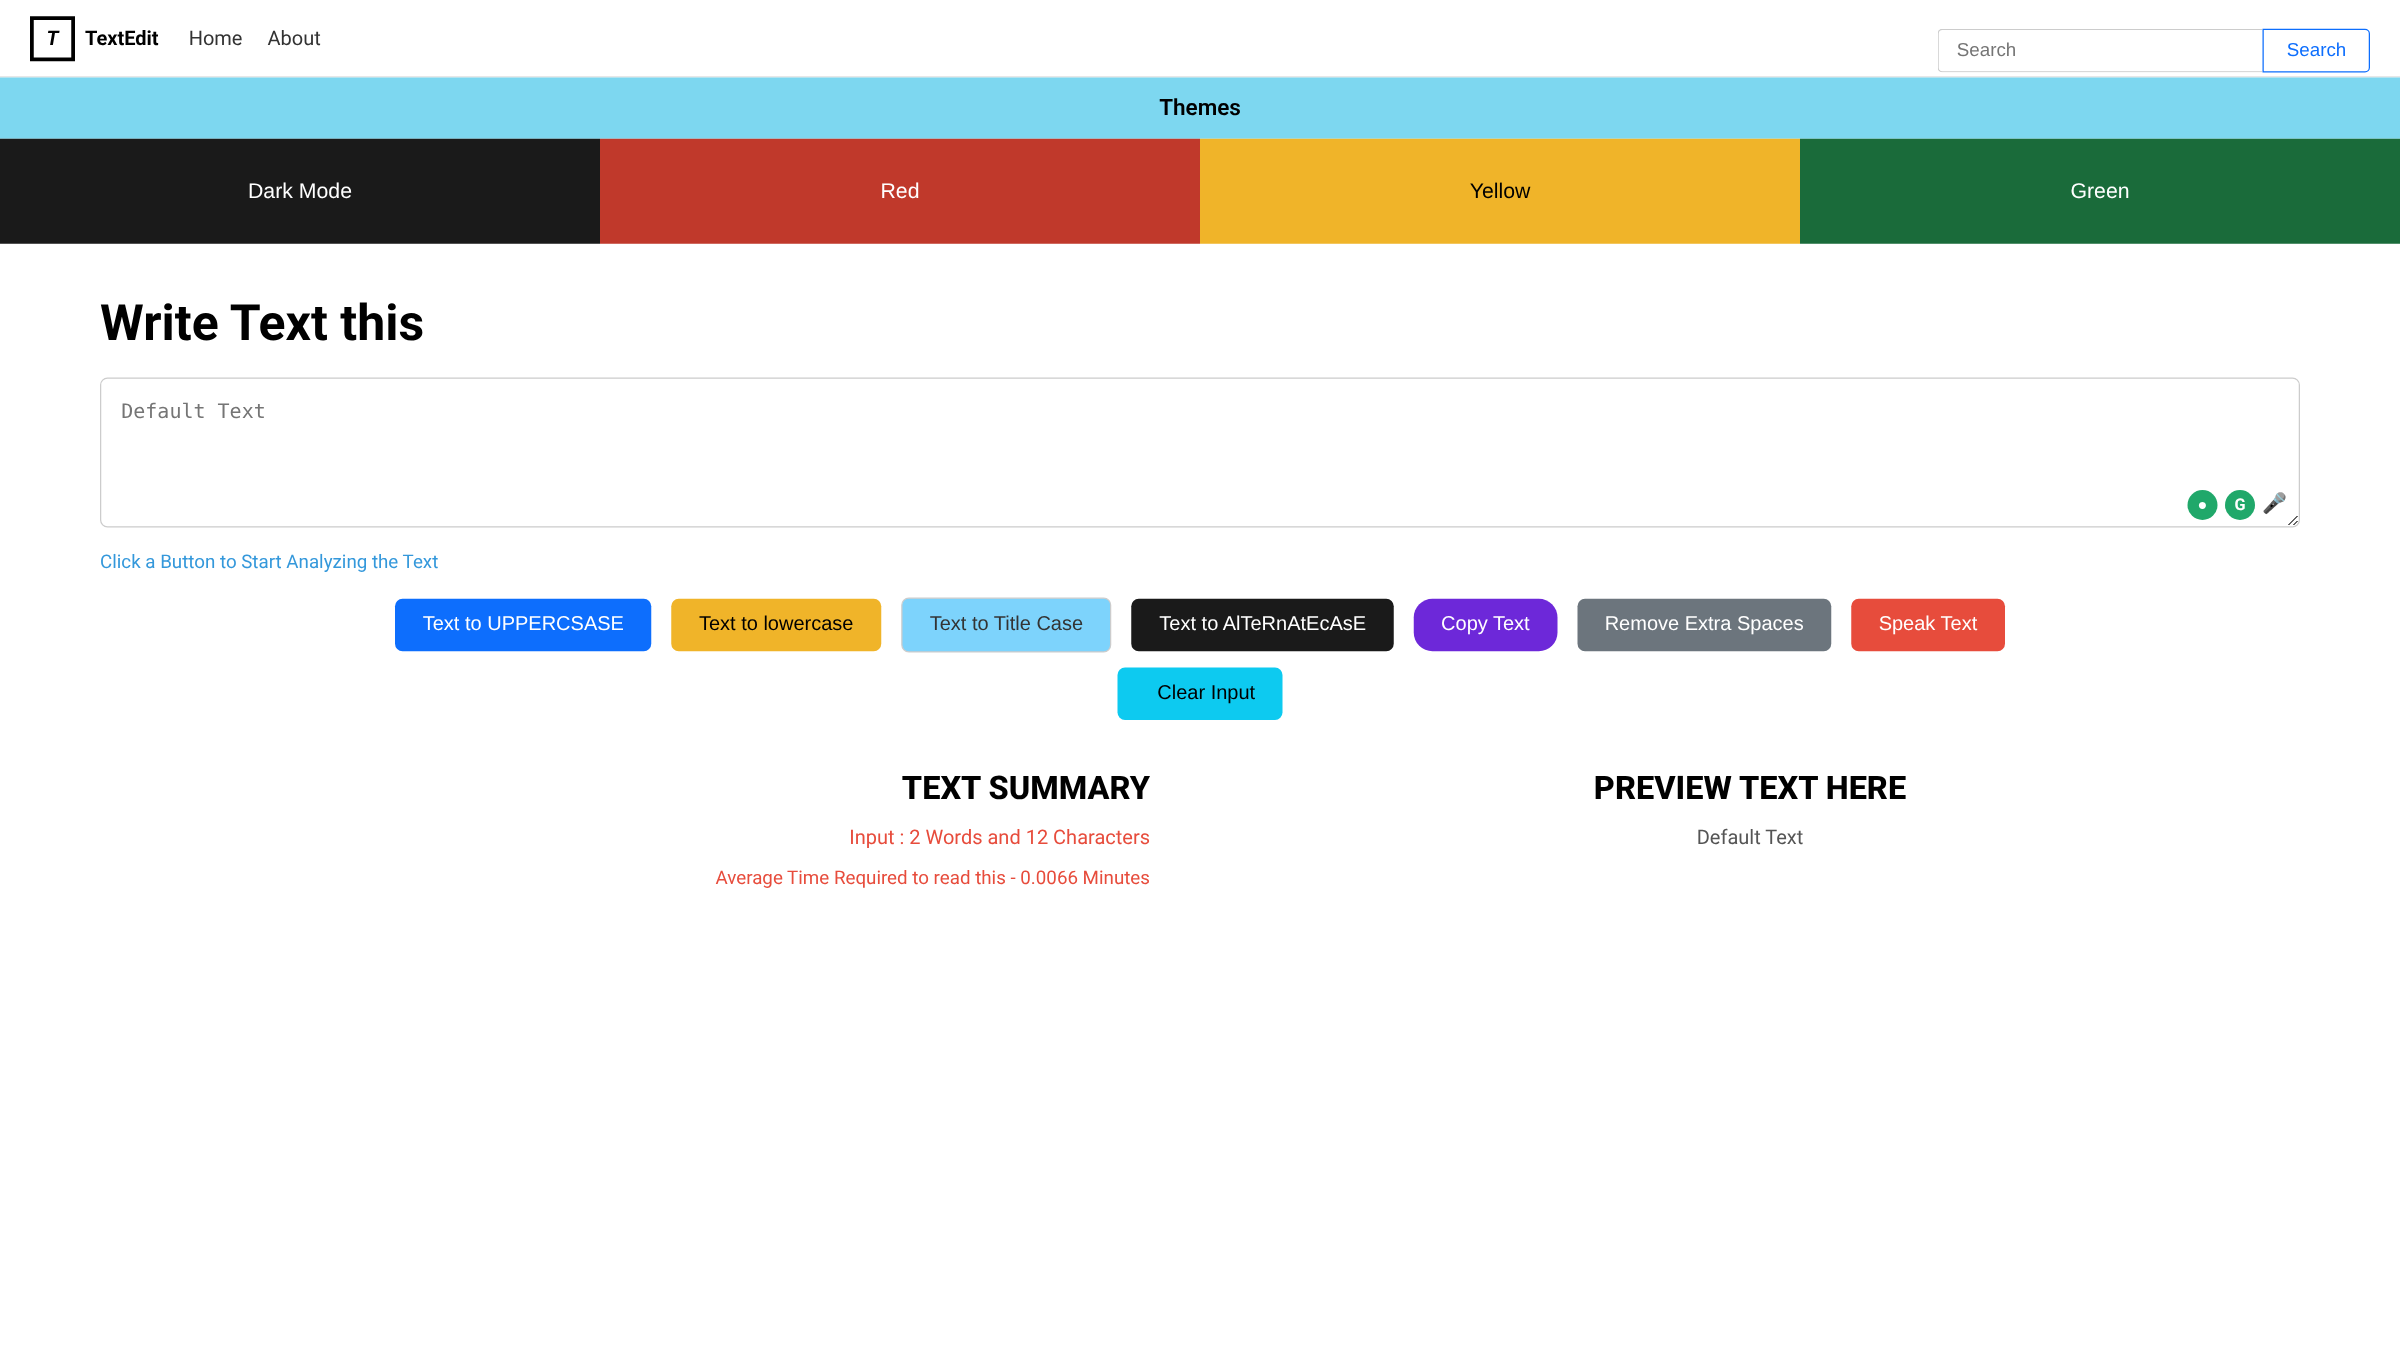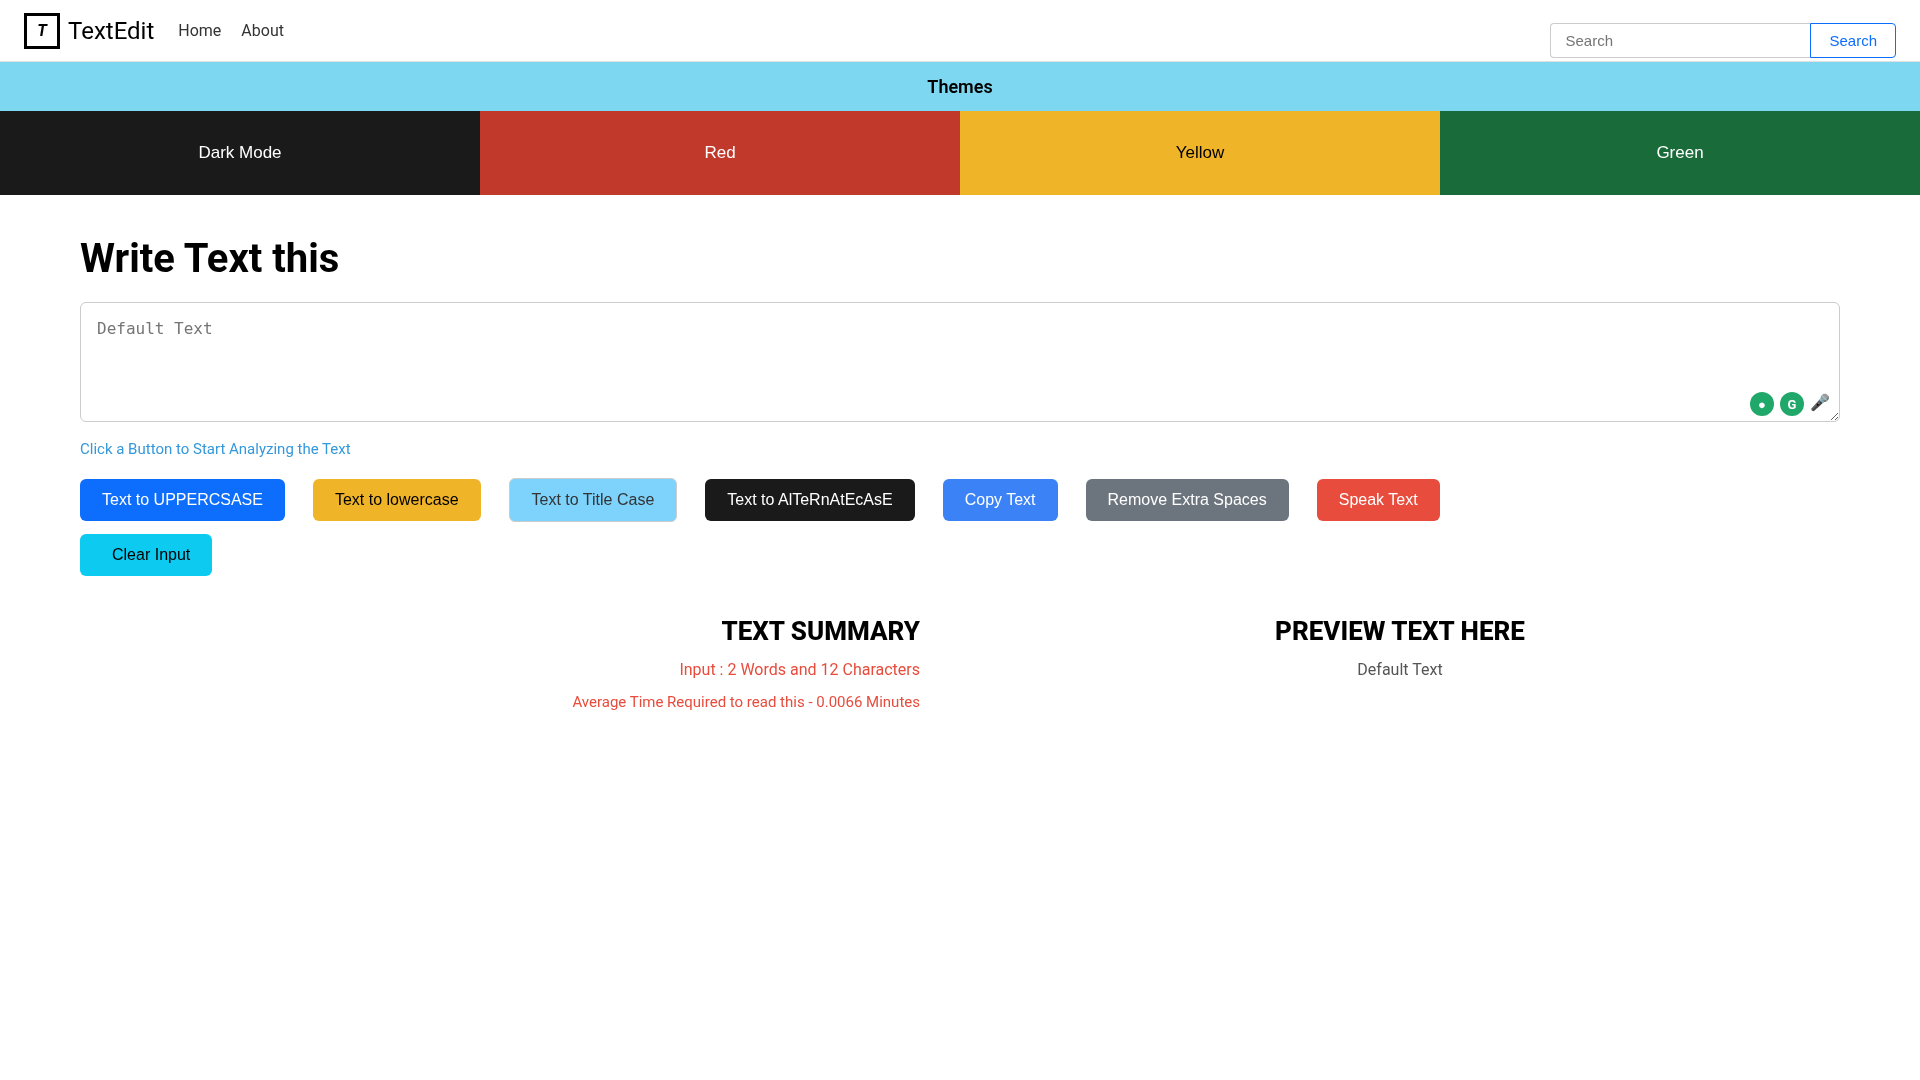--- a/index.html
+++ b/index.html
@@ -25,22 +25,22 @@
       height: 36px;
       border: 3px solid #000;
       display: flex;
       align-items: center;
       justify-content: center;
       font-weight: bold;
       font-size: 16px;
       font-style: italic;
     }
     .brand-name {
-      font-size: 24px;
-      font-weight: 400;
+      font-size: 16px;
+      font-weight: 700;
     }
     .nav-links {
       display: flex;
       gap: 20px;
       align-items: center;
     }
     .nav-link {
       font-size: 16px;
       cursor: pointer;
       color: #333;
@@ -161,37 +161,38 @@
       margin-top: 14px;
       color: #3498db;
       font-size: 15px;
     }
 
     
     .action-buttons {
       margin-top: 20px;
       display: flex;
       flex-wrap: wrap;
-      gap: 28px;
-      align-items: center;
+      gap: 16px;
+      align-items: center;
+      justify-content: center;
     }
     .action-btn {
       padding: 12px 22px;
       font-size: 16px;
       font-weight: 500;
       border: none;
       border-radius: 6px;
       cursor: pointer;
       color: #fff;
     }
     .btn-blue { background: #0d6efd; }
     .btn-yellow { background: #f0b429; color: #000; }
     .btn-outline { background: #7dd3fc; color: #333; border: 1px solid #ccc; }
     .btn-dark { background: #1a1a1a; }
-    .btn-green { background: #3b82f6; }
+    .btn-green { background: #6d28d9; border-radius: 15px; }
     .btn-gray { background: #6c757d; }
     .btn-red { background: #e74c3c; }
     .btn-cyan { background: #0dcaf0; color: #000; padding-left: 32px; }
 
     .second-row {
       margin-top: 12px;
     }
 
     
     .bottom-section {

